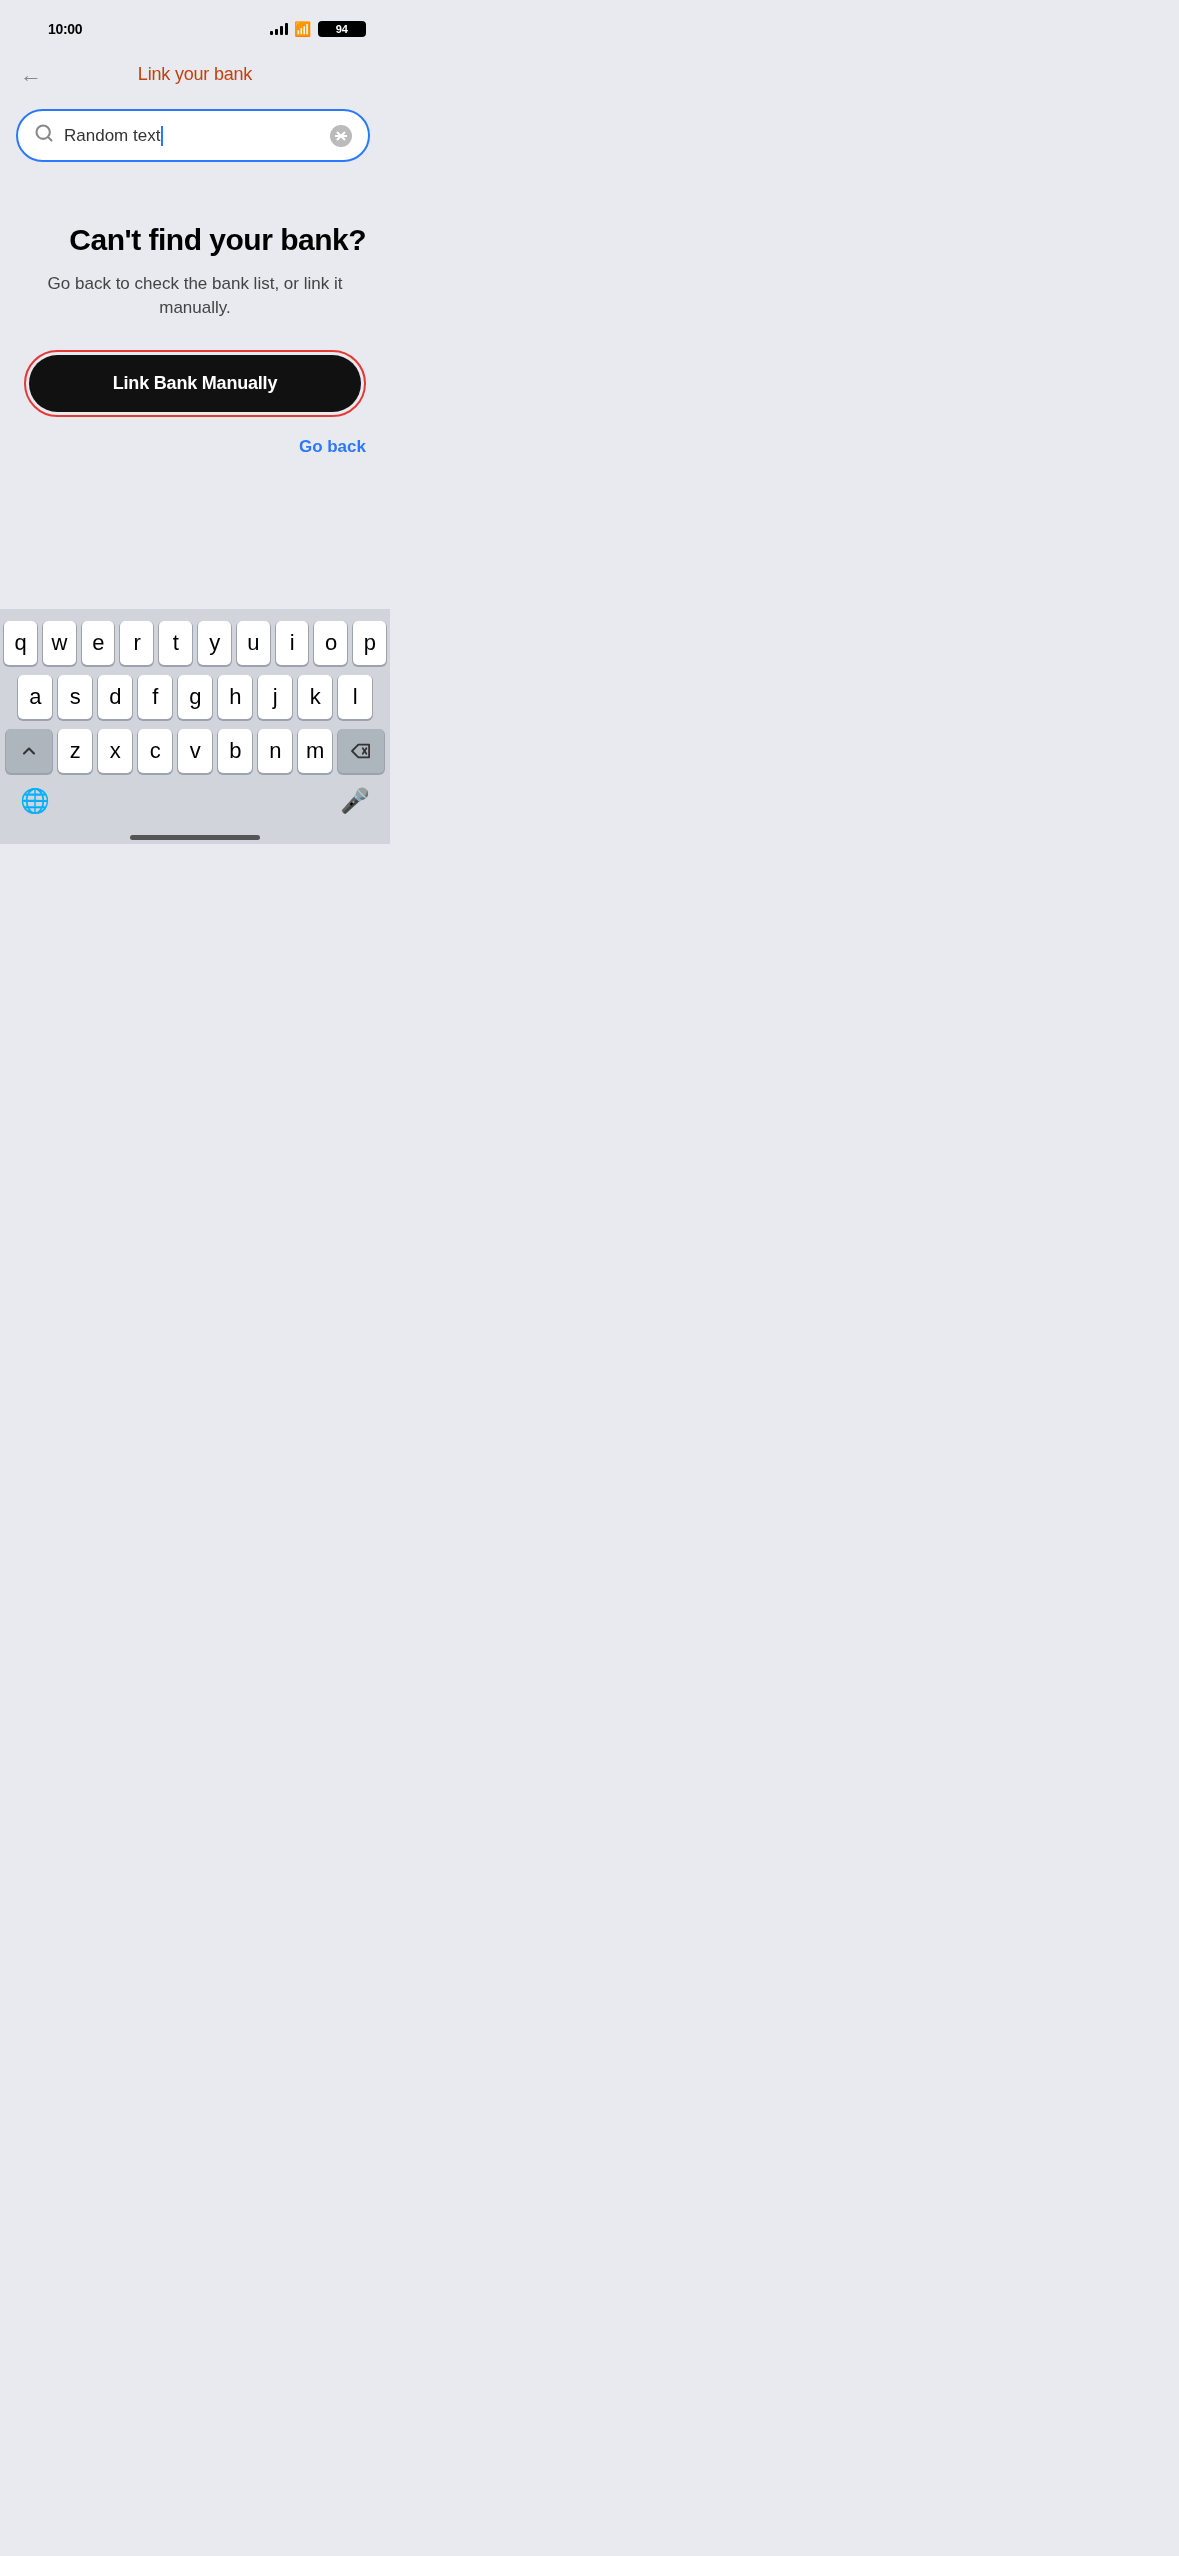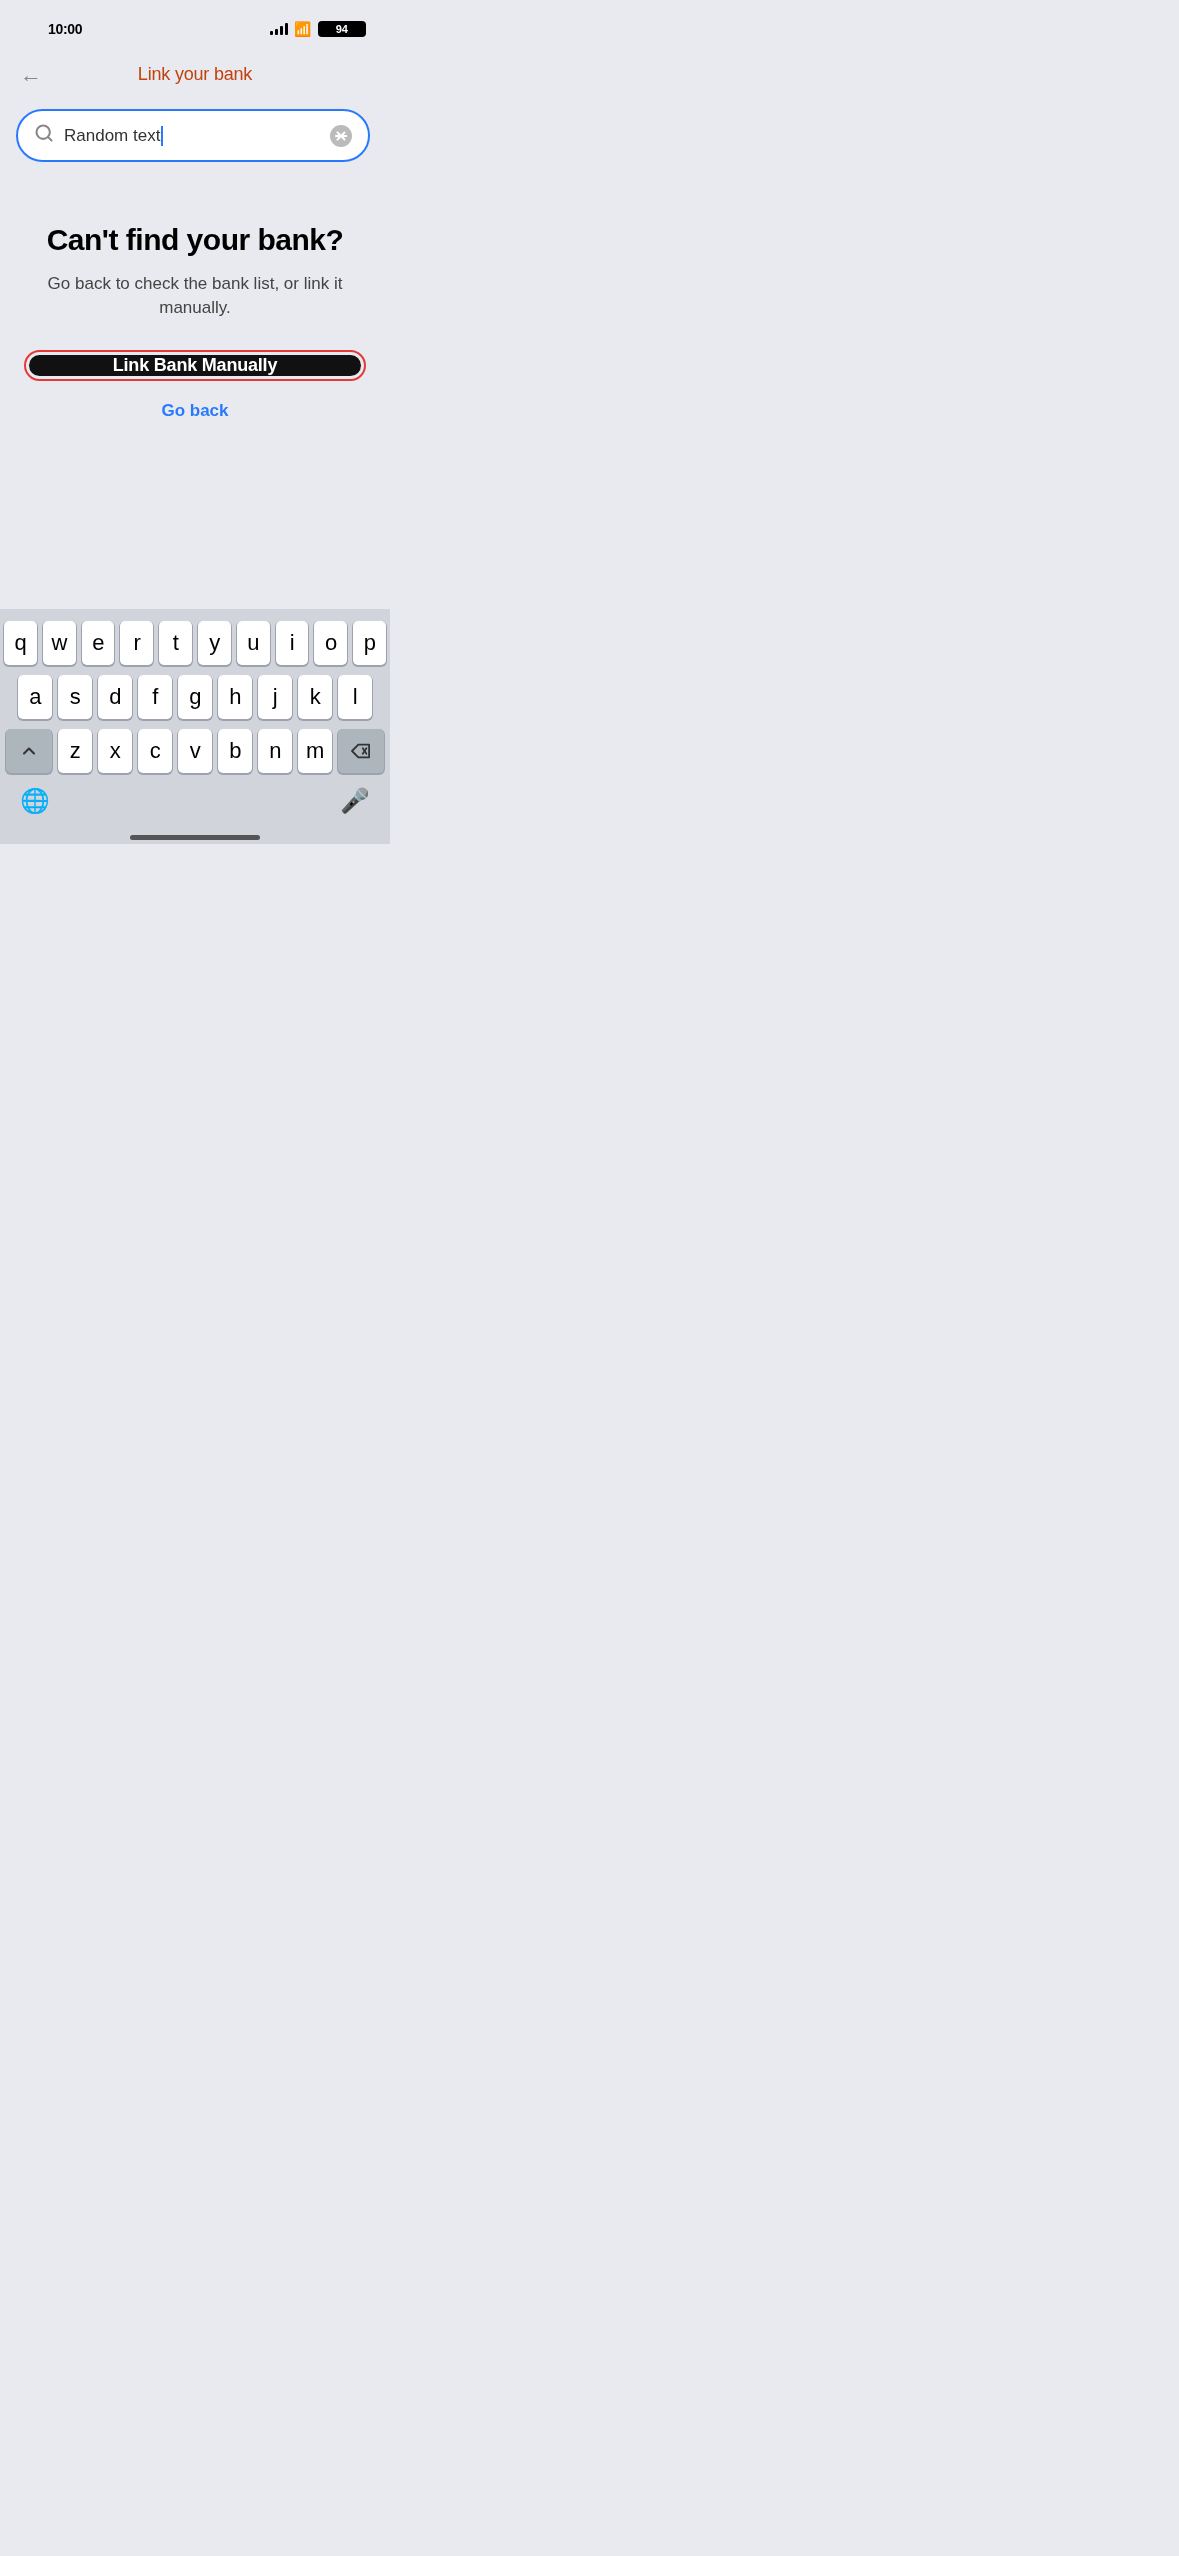--- a/index.html
+++ b/index.html
@@ -187,21 +187,21 @@
       border-radius: 1px;
       top: 5px;
       left: 0;
       transform: rotate(-45deg);
     }
 
     
     .main-content {
       display: flex;
       flex-direction: column;
-      align-items: center;
+      align-items: flex-end;
       padding: 60px 24px 30px 24px;
       text-align: center;
     }
 
     .cant-find-title {
       font-size: 30px;
       font-weight: 800;
       color: #000;
       line-height: 1.2;
       margin-bottom: 14px;
@@ -225,20 +225,21 @@
     }
 
     .link-manual-button {
       width: 100%;
       background: #111;
       color: #fff;
       font-size: 18px;
       font-weight: 700;
       border: none;
       border-radius: 50px;
+      padding: 18px;
       cursor: pointer;
       letter-spacing: -0.2px;
     }
 
     .go-back-link {
       font-size: 17px;
       font-weight: 600;
       color: #2979ff;
       cursor: pointer;
       background: none;

